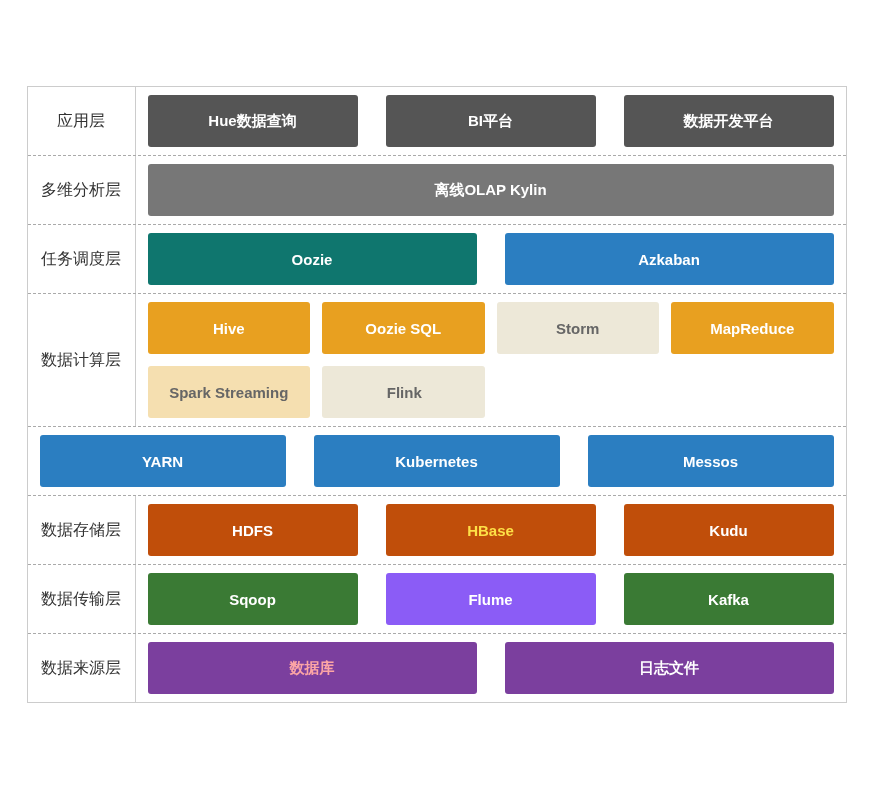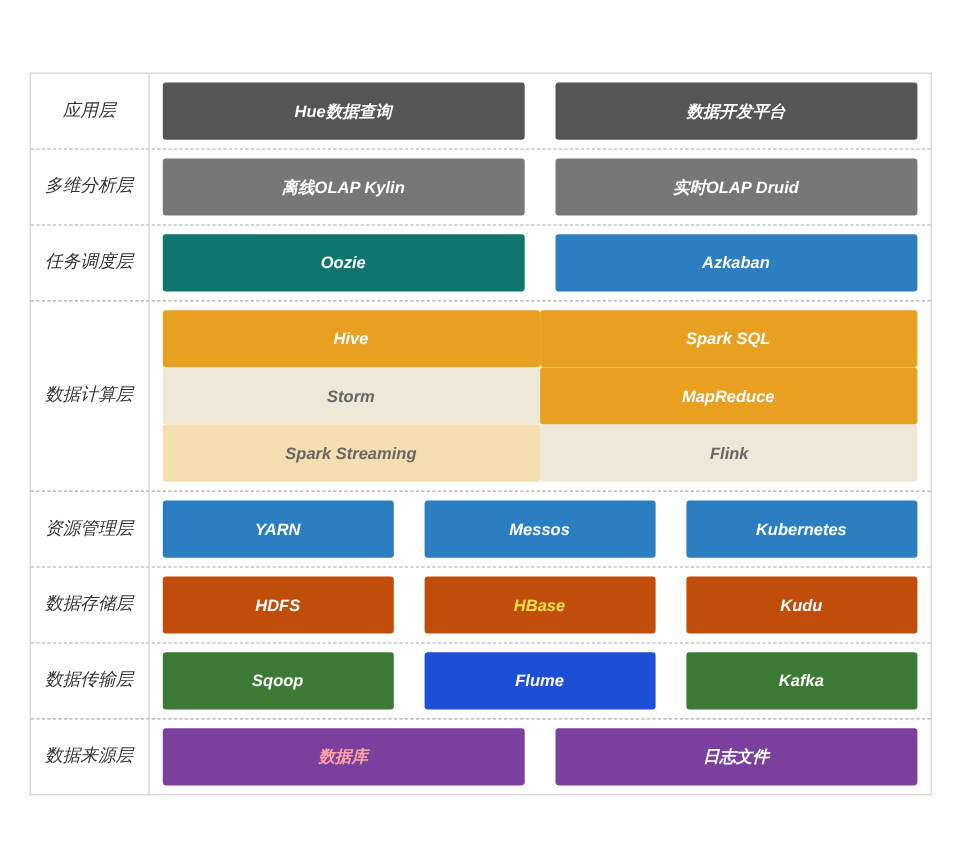--- a/index.html
+++ b/index.html
@@ -9,21 +9,20 @@
       display: flex;
       justify-content: center;
       align-items: center;
       min-height: 100vh;
       padding: 10px;
     }
     .diagram {
       width: 820px;
       border: 1.5px solid #ccc;
       background: #fff;
-      font-style: italic;
     }
     .layer-row {
       display: flex;
       align-items: stretch;
       border-bottom: 1.5px dashed #aaa;
       min-height: 60px;
     }
     .layer-row:last-child {
       border-bottom: none;
     }
@@ -61,86 +60,85 @@
       text-align: center;
       padding: 10px 12px;
       flex: 1;
       min-height: 52px;
     }
 
     
     .layer-content-grid {
       flex: 1;
       display: grid;
-      grid-template-columns: 1fr 1fr;
+      grid-template-columns: 1fr 1fr 1fr 1fr;
       grid-template-rows: 1fr 1fr;
-      gap: 0;
+      gap: 12px;
       padding: 8px 12px;
     }
     .layer-content-grid .cell {
       flex: unset;
     }
   </style>
 </head>
 <body>
 
 <div class="diagram">
 <div class="layer-row">
       <div class="layer-label">应用层</div>
       <div class="layer-content">
         <div class="cell" style="background: rgb(85, 85, 85); color: rgb(255, 255, 255);">Hue数据查询</div>
+        <div class="cell" style="background: rgb(85, 85, 85); color: rgb(255, 255, 255);">BI平台</div>
         <div class="cell" style="background: rgb(85, 85, 85); color: rgb(255, 255, 255);">数据开发平台</div>
       </div>
     </div>
     <div class="layer-row">
       <div class="layer-label">多维分析层</div>
       <div class="layer-content">
         <div class="cell" style="background: rgb(119, 119, 119); color: rgb(255, 255, 255); flex: 1.5 1 0%;">离线OLAP Kylin</div>
-        <div class="cell" style="background: rgb(119, 119, 119); color: rgb(255, 255, 255); flex: 1.5 1 0%;">实时OLAP Druid</div>
       </div>
     </div>
     <div class="layer-row">
       <div class="layer-label">任务调度层</div>
       <div class="layer-content">
         <div class="cell" style="background: #0f766e; color: rgb(255, 255, 255);">Oozie</div>
         <div class="cell" style="background: rgb(43, 126, 193); color: rgb(255, 255, 255);">Azkaban</div>
       </div>
     </div>
     <div class="layer-row">
       <div class="layer-label">数据计算层</div>
       <div class="layer-content-grid">
         <div class="cell" style="background: rgb(232, 160, 32); color: rgb(255, 255, 255);">Hive</div>
-        <div class="cell" style="background: rgb(232, 160, 32); color: rgb(255, 255, 255);">Spark SQL</div>
+        <div class="cell" style="background: rgb(232, 160, 32); color: rgb(255, 255, 255);">Oozie SQL</div>
         <div class="cell" style="background: rgb(237, 232, 216); color: rgb(102, 102, 102);">Storm</div>
         <div class="cell" style="background: rgb(232, 160, 32); color: rgb(255, 255, 255);">MapReduce</div>
         <div class="cell" style="background: rgb(245, 223, 176); color: rgb(102, 102, 102);">Spark Streaming</div>
         <div class="cell" style="background: rgb(237, 232, 216); color: rgb(102, 102, 102); padding-left: 14px;">Flink</div>
       </div>
     </div>
     <div class="layer-row">
-      <div class="layer-label">资源管理层</div>
       <div class="layer-content">
         <div class="cell" style="background: rgb(43, 126, 193); color: rgb(255, 255, 255);">YARN</div>
+        <div class="cell" style="background: rgb(43, 126, 193); color: rgb(255, 255, 255);">Kubernetes</div>
         <div class="cell" style="background: rgb(43, 126, 193); color: rgb(255, 255, 255);">Messos</div>
-        <div class="cell" style="background: rgb(43, 126, 193); color: rgb(255, 255, 255);">Kubernetes</div>
       </div>
     </div>
     <div class="layer-row">
       <div class="layer-label">数据存储层</div>
       <div class="layer-content">
         <div class="cell" style="background: rgb(192, 78, 10); color: rgb(255, 255, 255);">HDFS</div>
         <div class="cell" style="background: rgb(192, 78, 10); color: #fde047;">HBase</div>
         <div class="cell" style="background: rgb(192, 78, 10); color: rgb(255, 255, 255);">Kudu</div>
       </div>
     </div>
     <div class="layer-row">
       <div class="layer-label">数据传输层</div>
       <div class="layer-content">
         <div class="cell" style="background: rgb(58, 122, 52); color: rgb(255, 255, 255);">Sqoop</div>
-        <div class="cell" style="background: #1d4ed8; color: rgb(255, 255, 255);">Flume</div>
+        <div class="cell" style="background: #8b5cf6; color: rgb(255, 255, 255);">Flume</div>
         <div class="cell" style="background: rgb(58, 122, 52); color: rgb(255, 255, 255);">Kafka</div>
       </div>
     </div>
     <div class="layer-row">
       <div class="layer-label">数据来源层</div>
       <div class="layer-content">
         <div class="cell" style="background: rgb(123, 63, 158); color: #fca5a5;">数据库</div>
         <div class="cell" style="background: rgb(123, 63, 158); color: rgb(255, 255, 255);">日志文件</div>
       </div>
     </div>

